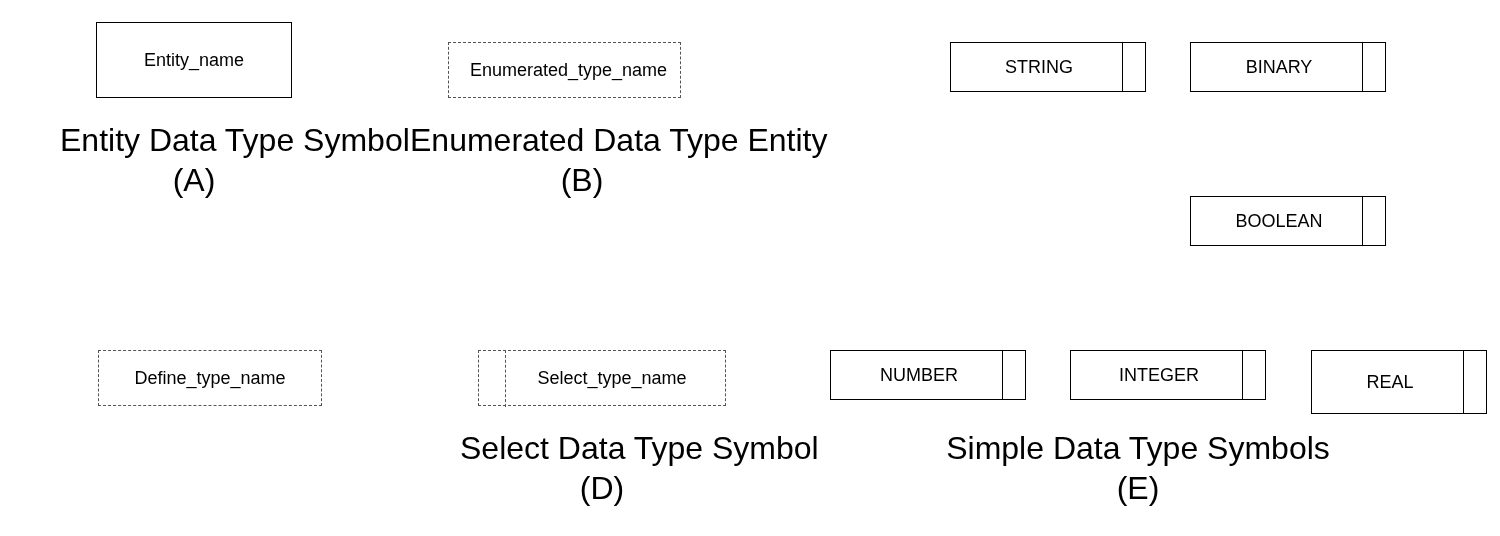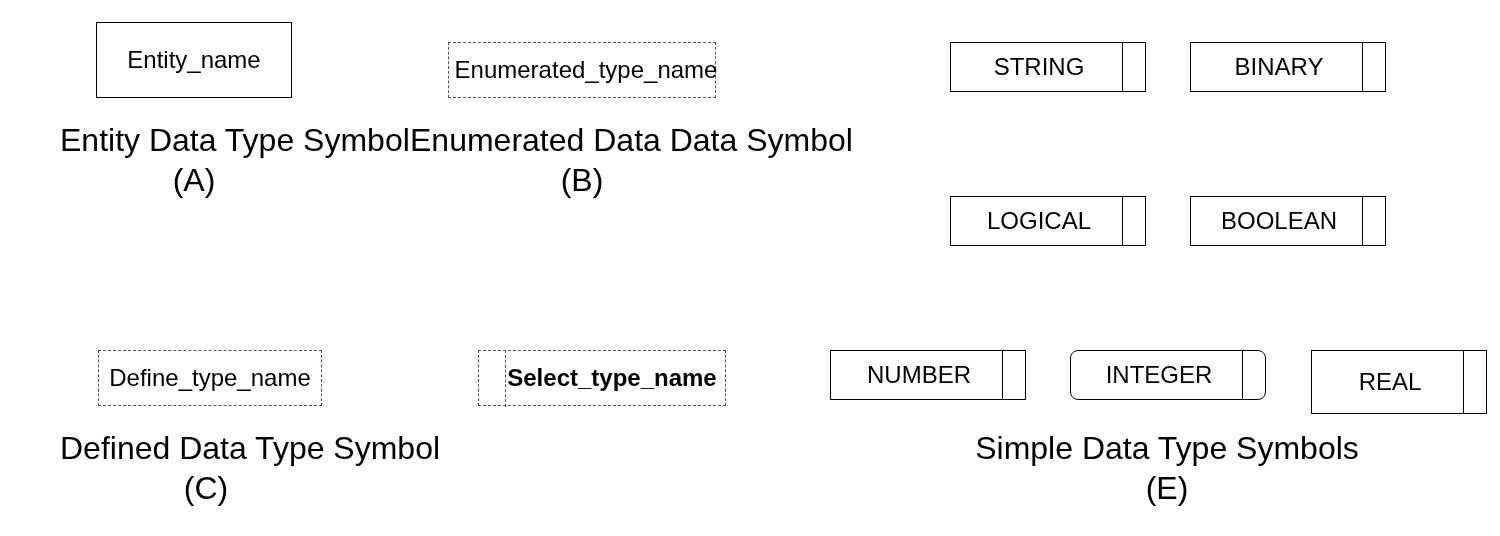--- a/index.html
+++ b/index.html
@@ -15,21 +15,21 @@
   .stage {
     position: relative;
     width: 1500px;
     height: 536px;
   }
   .box {
     position: absolute;
     display: flex;
     align-items: center;
     justify-content: center;
-    font-size: 24px;
+    font-size: 18px;
     background: #fff;
     text-align: center;
   }
   .solid-box {
     border: 1.5px solid #000;
   }
   .dashed-box {
     border: 1.5px dashed #555;
   }
   .inner-divider {
@@ -58,64 +58,60 @@
 <body>
 
 <div class="stage">
 
   <div class="box solid-box" style="left:96px; top:22px; width:196px; height:76px;">
     <span>Entity_name</span>
   </div>
   <div class="caption" style="left:60px; top:120px; width:268px;">Entity Data Type Symbol
 (A)</div>
 
-  <div class="box dashed-box" style="left:448px; top:42px; width:268px; height:56px;padding-left:8px;">
+  <div class="box dashed-box" style="left:448px; top:42px; width:233px; height:56px;padding-left:8px;">
     <span>Enumerated_type_name</span>
   </div>
-  <div class="caption" style="left:410px; top:120px; width:344px;">Enumerated Data Data Symbol
+  <div class="caption" style="left:410px; top:120px; width:344px;">Enumerated Data Type Entity
 (B)</div>
 
   <div class="box dashed-box" style="left:98px; top:350px; width:224px; height:56px;">
     <span>Define_type_name</span>
   </div>
-  <div class="caption" style="left:60px; top:428px; width:292px;">Defined Data Type Symbol
-(C)</div>
 
-  <div class="box dashed-box" style="left:478px; top:350px; width:248px; height:56px;font-weight:bold;">
+  <div class="box dashed-box" style="left:478px; top:350px; width:248px; height:56px;">
     <div class="inner-divider divider-dashed" style="left:26px;"></div>
     <span style="margin-left:20px;">Select_type_name</span>
   </div>
+  <div class="caption" style="left:460px; top:428px; width:284px;">Select Data Type Symbol
+(D)</div>
 
   <div class="box solid-box" style="left:950px; top:42px; width:196px; height:50px;">
     <div class="inner-divider divider-solid" style="right:22px;"></div>
     <span style="margin-right:18px;">STRING</span>
   </div>
   <div class="box solid-box" style="left:1190px; top:42px; width:196px; height:50px;">
     <div class="inner-divider divider-solid" style="right:22px;"></div>
     <span style="margin-right:18px;">BINARY</span>
   </div>
 
-  <div class="box solid-box" style="left:950px; top:196px; width:196px; height:50px;">
-    <div class="inner-divider divider-solid" style="right:22px;"></div>
-    <span style="margin-right:18px;">LOGICAL</span>
-  </div>
   <div class="box solid-box" style="left:1190px; top:196px; width:196px; height:50px;">
     <div class="inner-divider divider-solid" style="right:22px;"></div>
     <span style="margin-right:18px;">BOOLEAN</span>
   </div>
 
   <div class="box solid-box" style="left:830px; top:350px; width:196px; height:50px;">
     <div class="inner-divider divider-solid" style="right:22px;"></div>
     <span style="margin-right:18px;">NUMBER</span>
   </div>
-  <div class="box solid-box" style="left:1070px; top:350px; width:196px; height:50px;border-radius:8px;">
+  <div class="box solid-box" style="left:1070px; top:350px; width:196px; height:50px;">
     <div class="inner-divider divider-solid" style="right:22px;"></div>
     <span style="margin-right:18px;">INTEGER</span>
   </div>
   <div class="box solid-box" style="left:1311px; top:350px; width:176px; height:64px;">
     <div class="inner-divider divider-solid" style="right:22px;"></div>
     <span style="margin-right:18px;">REAL</span>
   </div>
 
-  <div class="caption" style="left:957px; top:428px; width:420px;">Simple Data Type Symbols
+  <div class="caption" style="left:928px; top:428px; width:420px;">Simple Data Type Symbols
 (E)</div>
 
 </div>
 
 </body></html>

